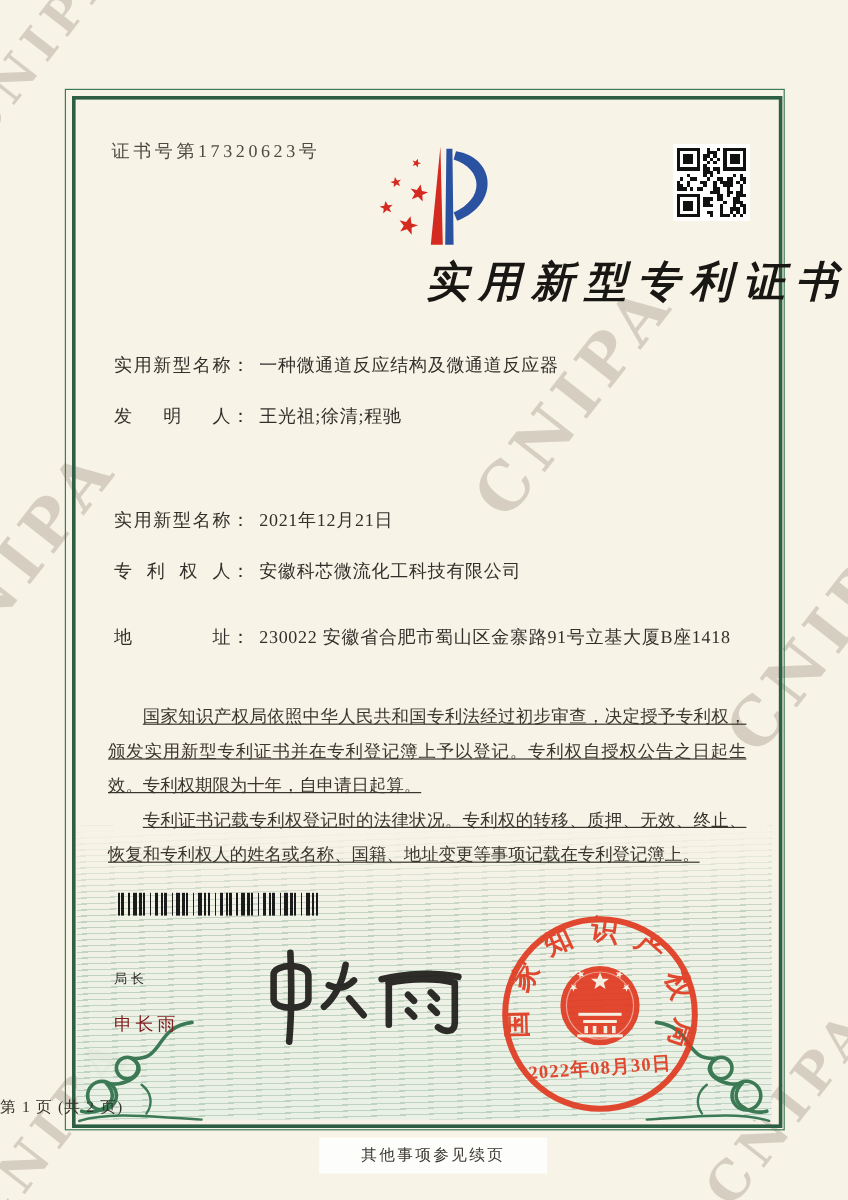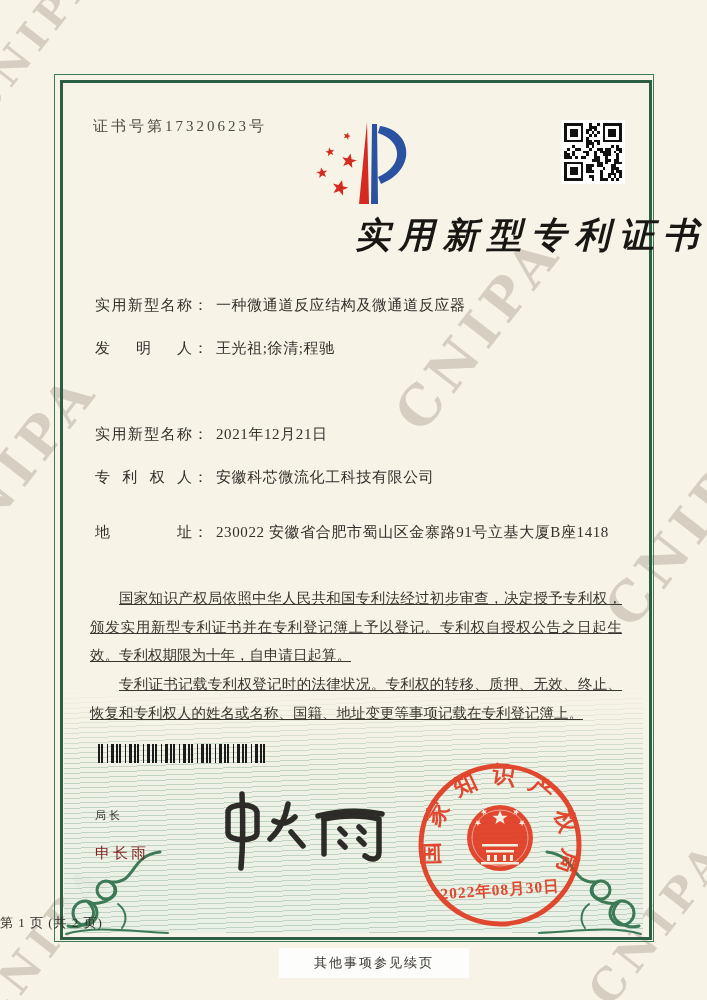--- a/index.html
+++ b/index.html
@@ -52,21 +52,21 @@
   .sig-title{position:absolute;left:95px;top:808px;font-size:11px;letter-spacing:3px;color:#2c2a26;}
   .sig-name{position:absolute;left:95px;top:844px;font-size:15px;letter-spacing:3px;color:#7f1d1d;}
   .sig-hand{position:absolute;left:212px;top:788px;}
   
   .seal{position:absolute;left:415px;top:760px;}
   
   .page-num{position:absolute;left:0;top:914px;width:707px;text-align:left;font-size:13px;color:#33302b;letter-spacing:1px;}
   .note-box{
     position:absolute;left:266px;top:948px;width:190px;height:30px;background:#fdfdfb;
     display:flex;align-items:center;justify-content:center;
-    font-size:13px;letter-spacing:2px;color:#3a362f;margin-left:13px;
+    font-size:13px;letter-spacing:2px;color:#3a362f;
   }
   .ornament{position:absolute;}
 </style>
 </head>
 <body>
 
 <div class="page">
 
   <span class="wm" style="left:32px;top:38px;font-size:42px;">CNIPA</span>
   <span class="wm" style="left:478px;top:332px;font-size:54px;">CNIPA</span>

